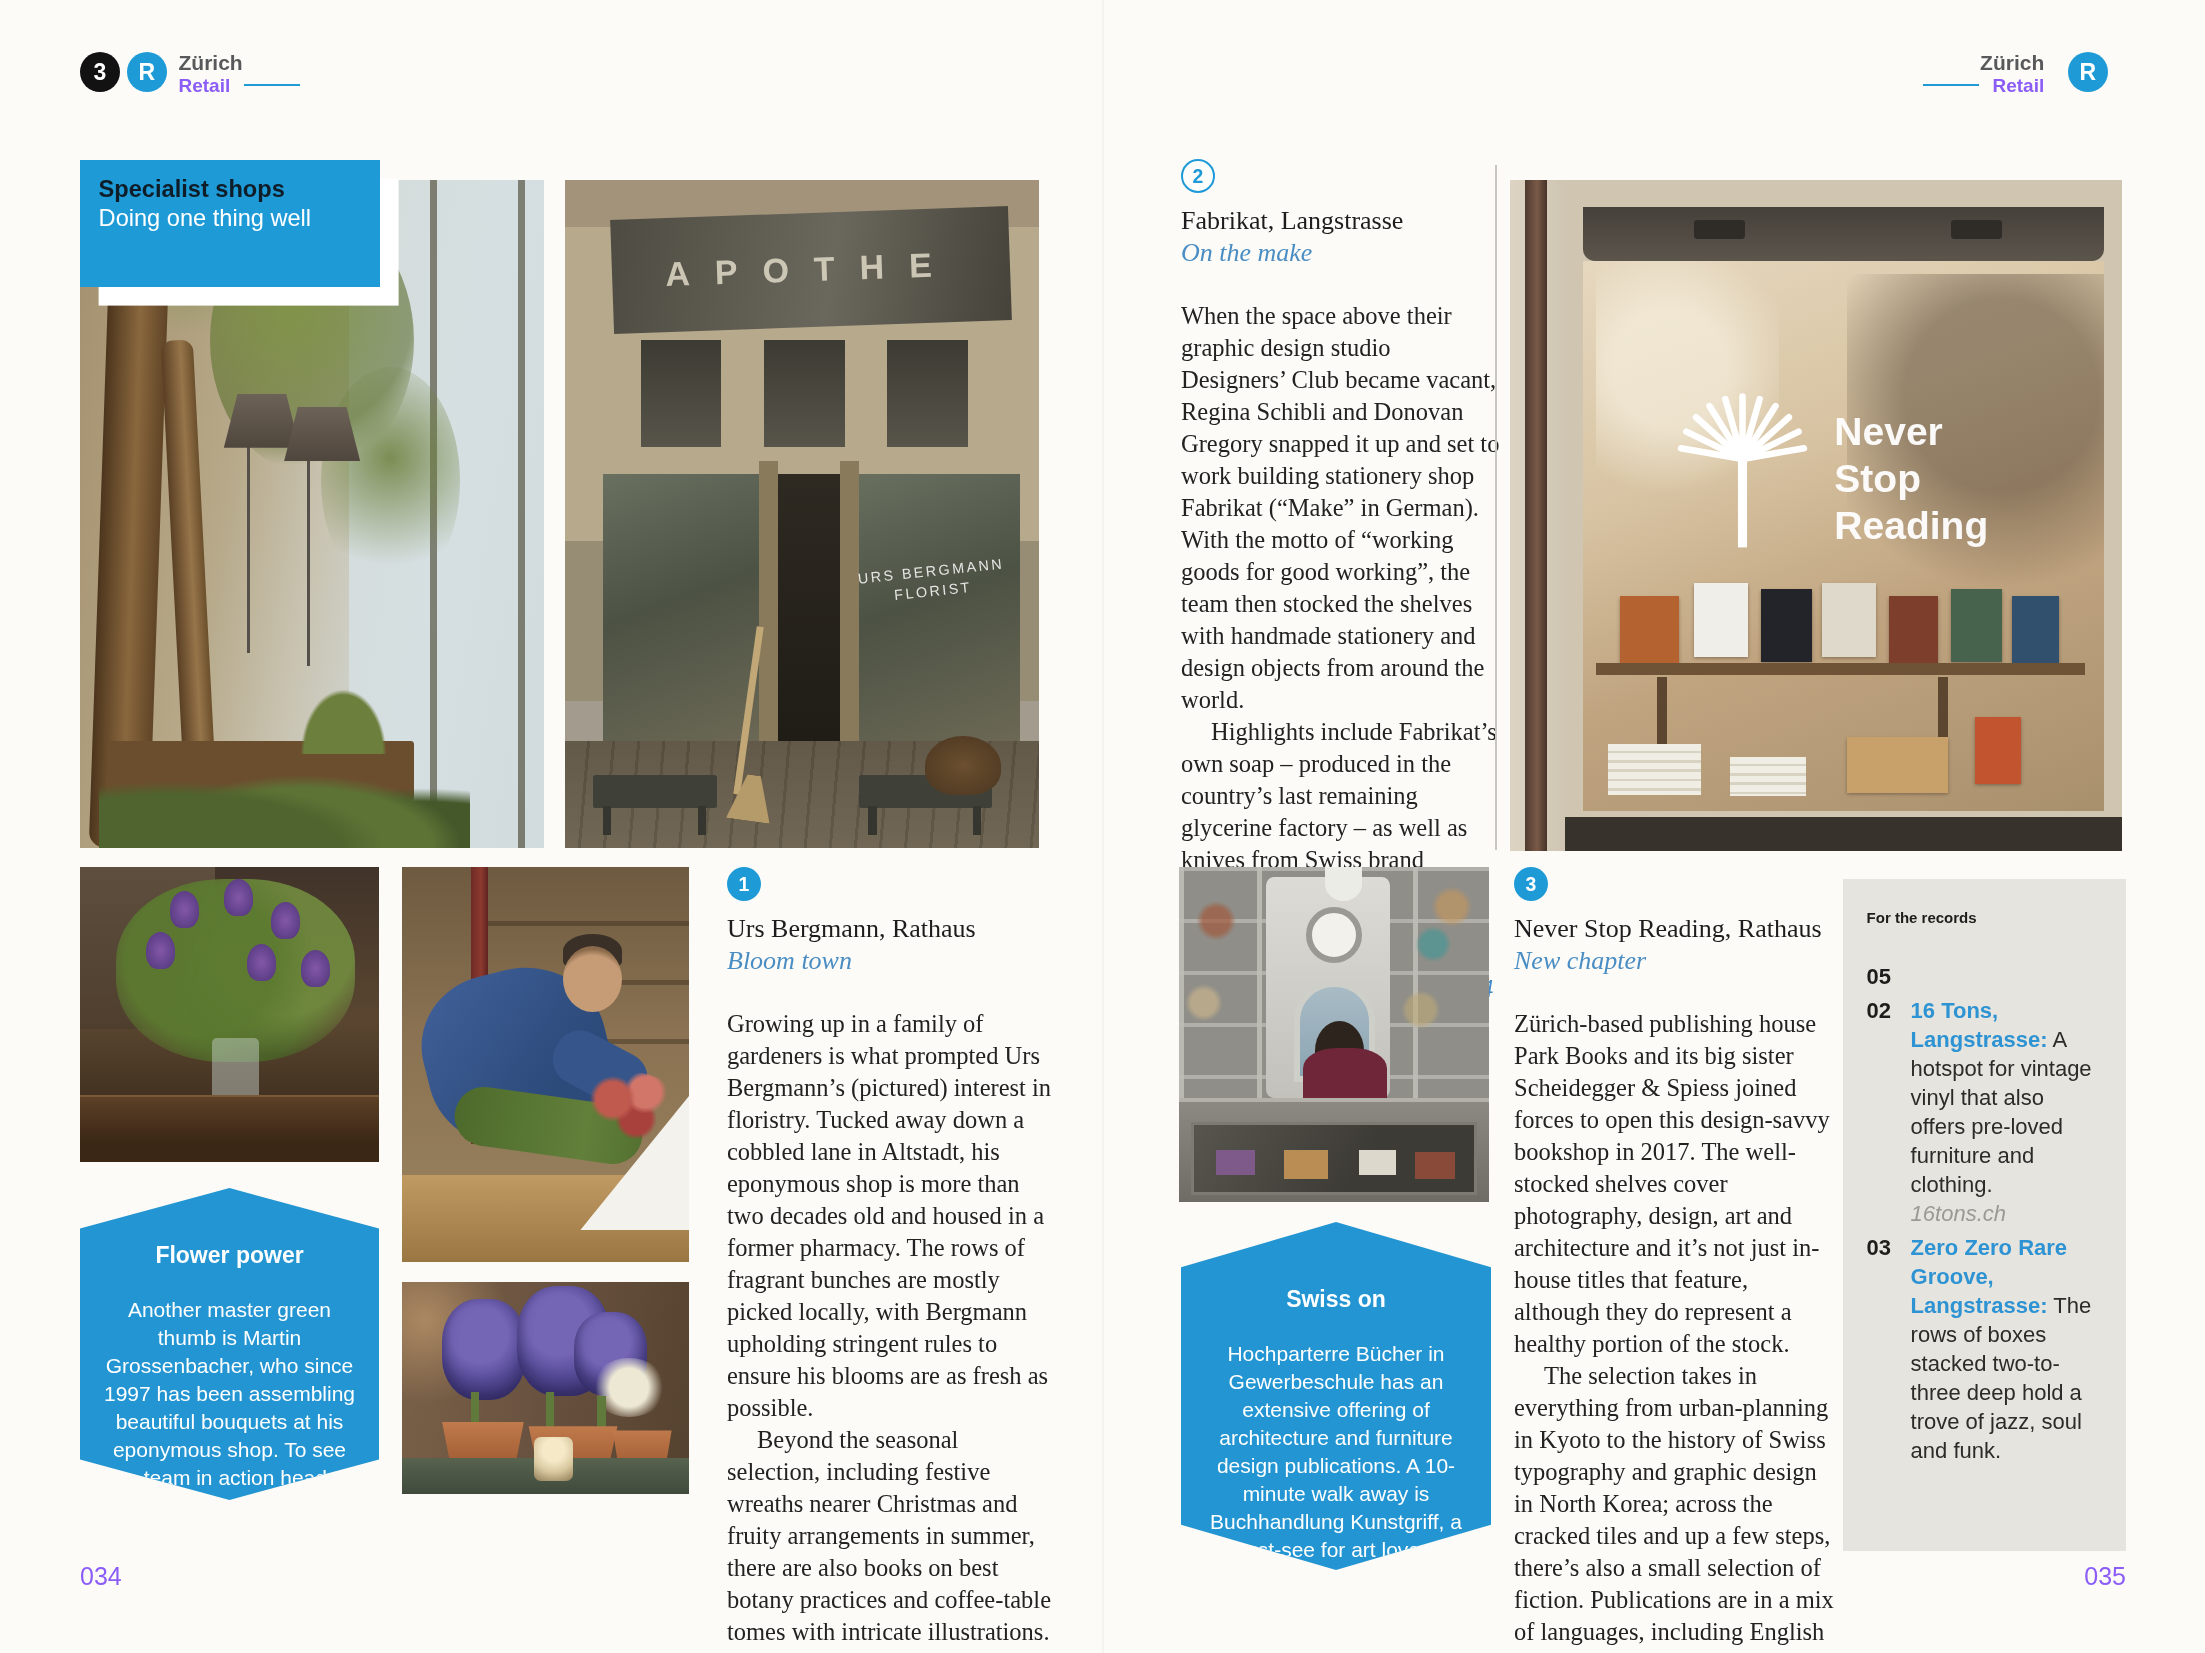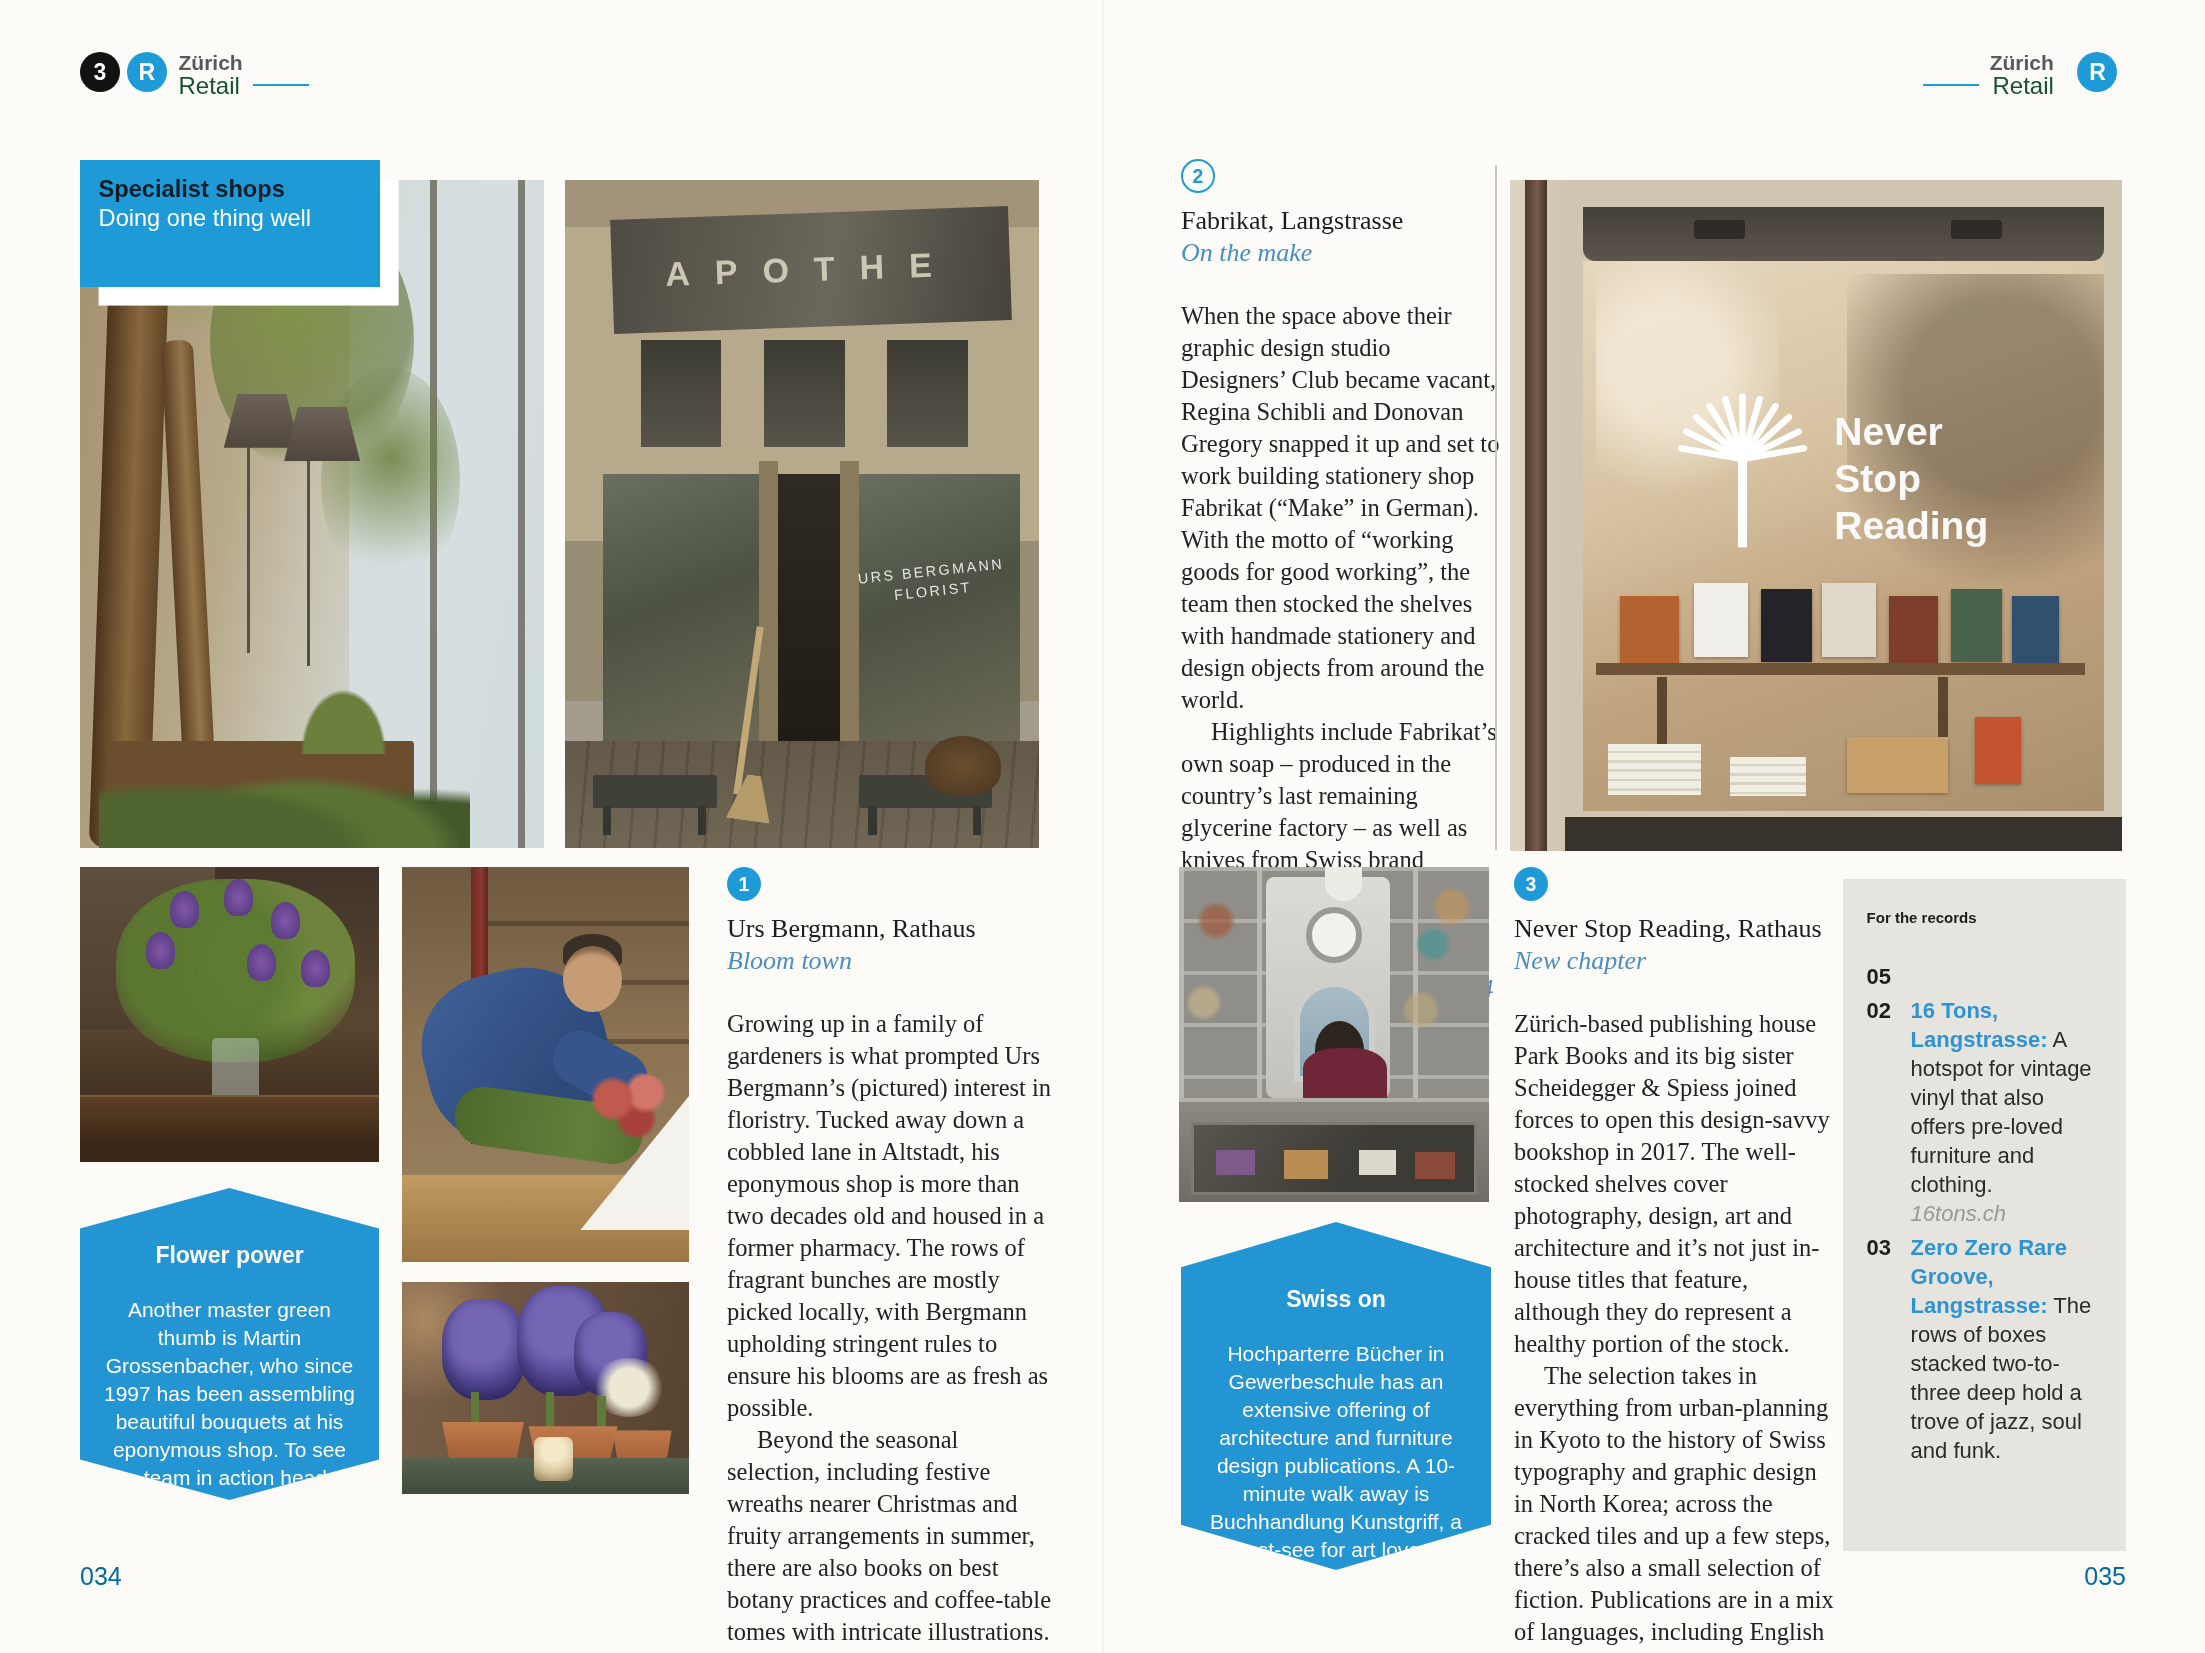--- a/index.html
+++ b/index.html
@@ -9,21 +9,21 @@
   .gutter { position:absolute; left:1102px; top:0; width:1.7px; height:100%; background:rgba(0,0,0,0.03); }
 
   
   .hdr { position:absolute; display:flex; align-items:flex-start; }
   .chip { width:40px; height:40px; border-radius:50%; color:#fff; font-weight:bold; font-size:23px;
           display:flex; align-items:center; justify-content:center; }
   .chip.black { background:#121212; }
   .chip.blue { background:#1e9bd7; margin-left:6.7px; }
   .htxt { margin-left:11.8px; line-height:21px; }
   .hdr .city { color:#58595b; font-weight:bold; font-size:21px; }
-  .hdr .sect { color:#14532d; font-weight:normal; font-size:24px; }
+  .hdr .sect { color:#8b5cf6; font-weight:bold; font-size:19px; }
   .rrow { display:flex; align-items:center; margin-top:1.7px; }
   .hline { display:inline-block; width:56px; height:2.5px; background:#1e9bd7; margin-left:13.5px; }
   .hdr.right .htxt { margin-left:0; margin-right:11.8px; text-align:right; }
   .hdr.right .rrow { justify-content:flex-end; }
   .hdr.right .hline { margin-left:0; margin-right:13.5px; }
 
   
   .intro-box { position:absolute; left:80px; top:160px; width:300px; height:127px; background:#1e9bd7;
                padding:15px 18.6px; box-shadow:18.6px 18.6px 0 0 #ffffff; z-index:5; }
   .intro-box .t { color:#0f1d28; font-weight:bold; font-size:23.6px; line-height:29px; }
@@ -54,21 +54,21 @@
   
   .records { position:absolute; left:1843px; top:879px; width:283px; height:672px; background:#e6e4de;
              padding:30px 23.6px 25px 23.6px; }
   .records .rt { font-weight:bold; font-size:15px; color:#1d1d1b; margin-bottom:36px; }
   .rec-item { display:flex; margin-bottom:5px; }
   .rec-num { width:44px; flex:0 0 44px; font-weight:bold; font-size:22px; color:#1d1d1b; line-height:29px; }
   .rec-body { font-size:22px; line-height:29px; color:#2b2b29; }
   .rec-name { color:#2e93d3; font-weight:bold; }
   .rec-url { color:#9a9a95; font-style:italic; }
 
-  .pagenum { position:absolute; font-size:25px; color:#0369a1; }
+  .pagenum { position:absolute; font-size:25px; color:#8b5cf6; }
 
   .vrule { position:absolute; left:1495px; top:165px; width:1.7px; height:685px; background:#c9c6c0; }
 
   
   .photo { position:absolute; overflow:hidden; }
   .abs { position:absolute; }
 
   
   .pA { background:linear-gradient(100deg,#a4906e 0%,#b6a888 34%,#c9c4b2 52%,#d3dbdc 72%,#b3c1c6 100%); }
   .pA .win { right:0; top:0; width:42%; height:100%;

